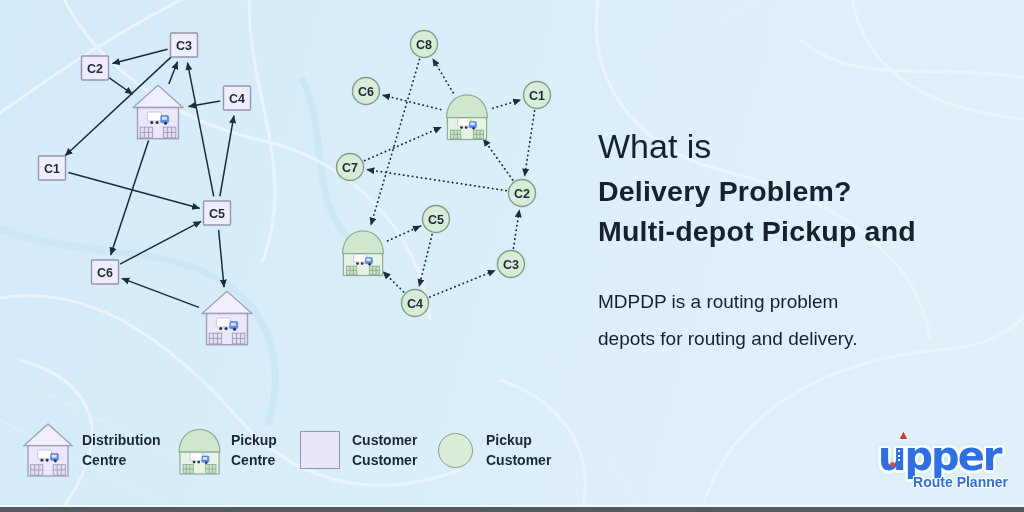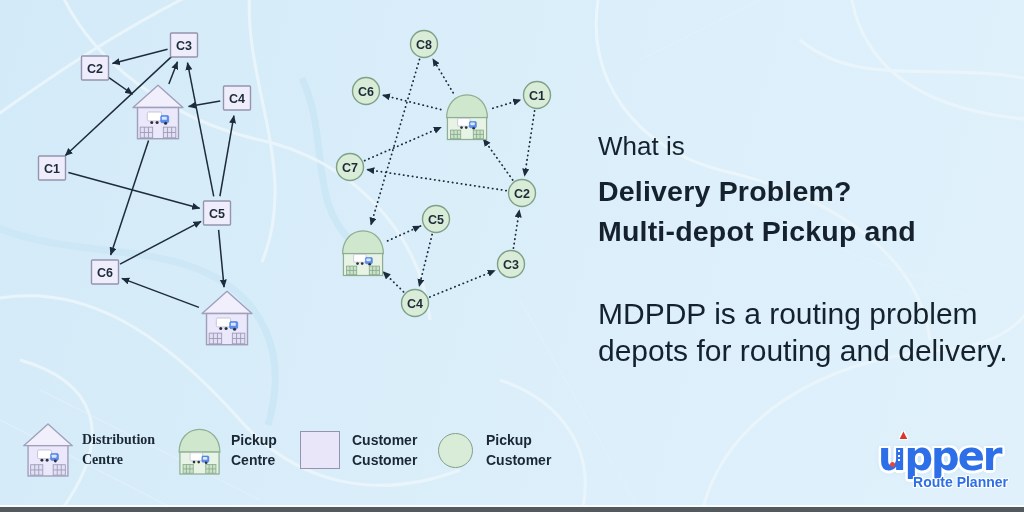--- a/index.html
+++ b/index.html
@@ -4,27 +4,27 @@
 <style>
   html,body{margin:0;padding:0;}
   body{width:1024px;height:512px;overflow:hidden;font-family:"Liberation Sans",sans-serif;}
   .stage{position:relative;width:1024px;height:512px;
     background:linear-gradient(105deg,#d3eaf8 0%,#daeefa 45%,#e0f1fb 100%);}
   svg{display:block;}
   .diagram-layer{position:absolute;left:0;top:0;}
 
   
   .text-block{position:absolute;left:598px;top:130px;width:410px;color:#15222e;}
-  .what-is{font-size:26px;font-weight:400;line-height:32px;margin:0 0 9px 0;}
+  .what-is{font-size:34px;font-weight:400;line-height:32px;margin:0 0 9px 0;}
   .bold-line{font-size:28.5px;font-weight:700;line-height:40px;letter-spacing:.2px;}
-  .para{margin-top:44px;font-size:30px;line-height:37px;font-weight:400;}
+  .para{margin-top:32px;font-size:19px;line-height:37px;font-weight:400;}
 
   
   .legend-item{position:absolute;top:420px;height:60px;display:flex;align-items:center;}
-  .li-1{left:22px;font-family:Liberation Serif, serif;}  .li-2{left:176px;} .li-3{left:300px;} .li-4{left:438px;}
+  .li-1{left:22px;}  .li-2{left:176px;} .li-3{left:300px;} .li-4{left:438px;}
   .legend-ic{width:52px;height:56px;margin-right:8px;}
   .legend-ic.dome{width:47px;height:51px;}
   .swatch-square{width:38px;height:36px;background:#e9e6fa;border:1.6px solid #9494ae;margin-right:12px;}
   .swatch-circle{width:33px;height:33px;border-radius:50%;background:#d9ecd7;border:1.6px solid #85a089;margin-right:13px;}
   .legend-label{font-size:14px;font-weight:700;line-height:20px;color:#1b2834;}
   .legend-label span{display:block;}
 
   
   .logo{position:absolute;left:878px;top:436px;width:136px;height:56px;}
   .logo-word{font-family:"DejaVu Sans",sans-serif;font-size:40px;font-weight:700;letter-spacing:-2px;color:#2c6fe8;line-height:40px;

